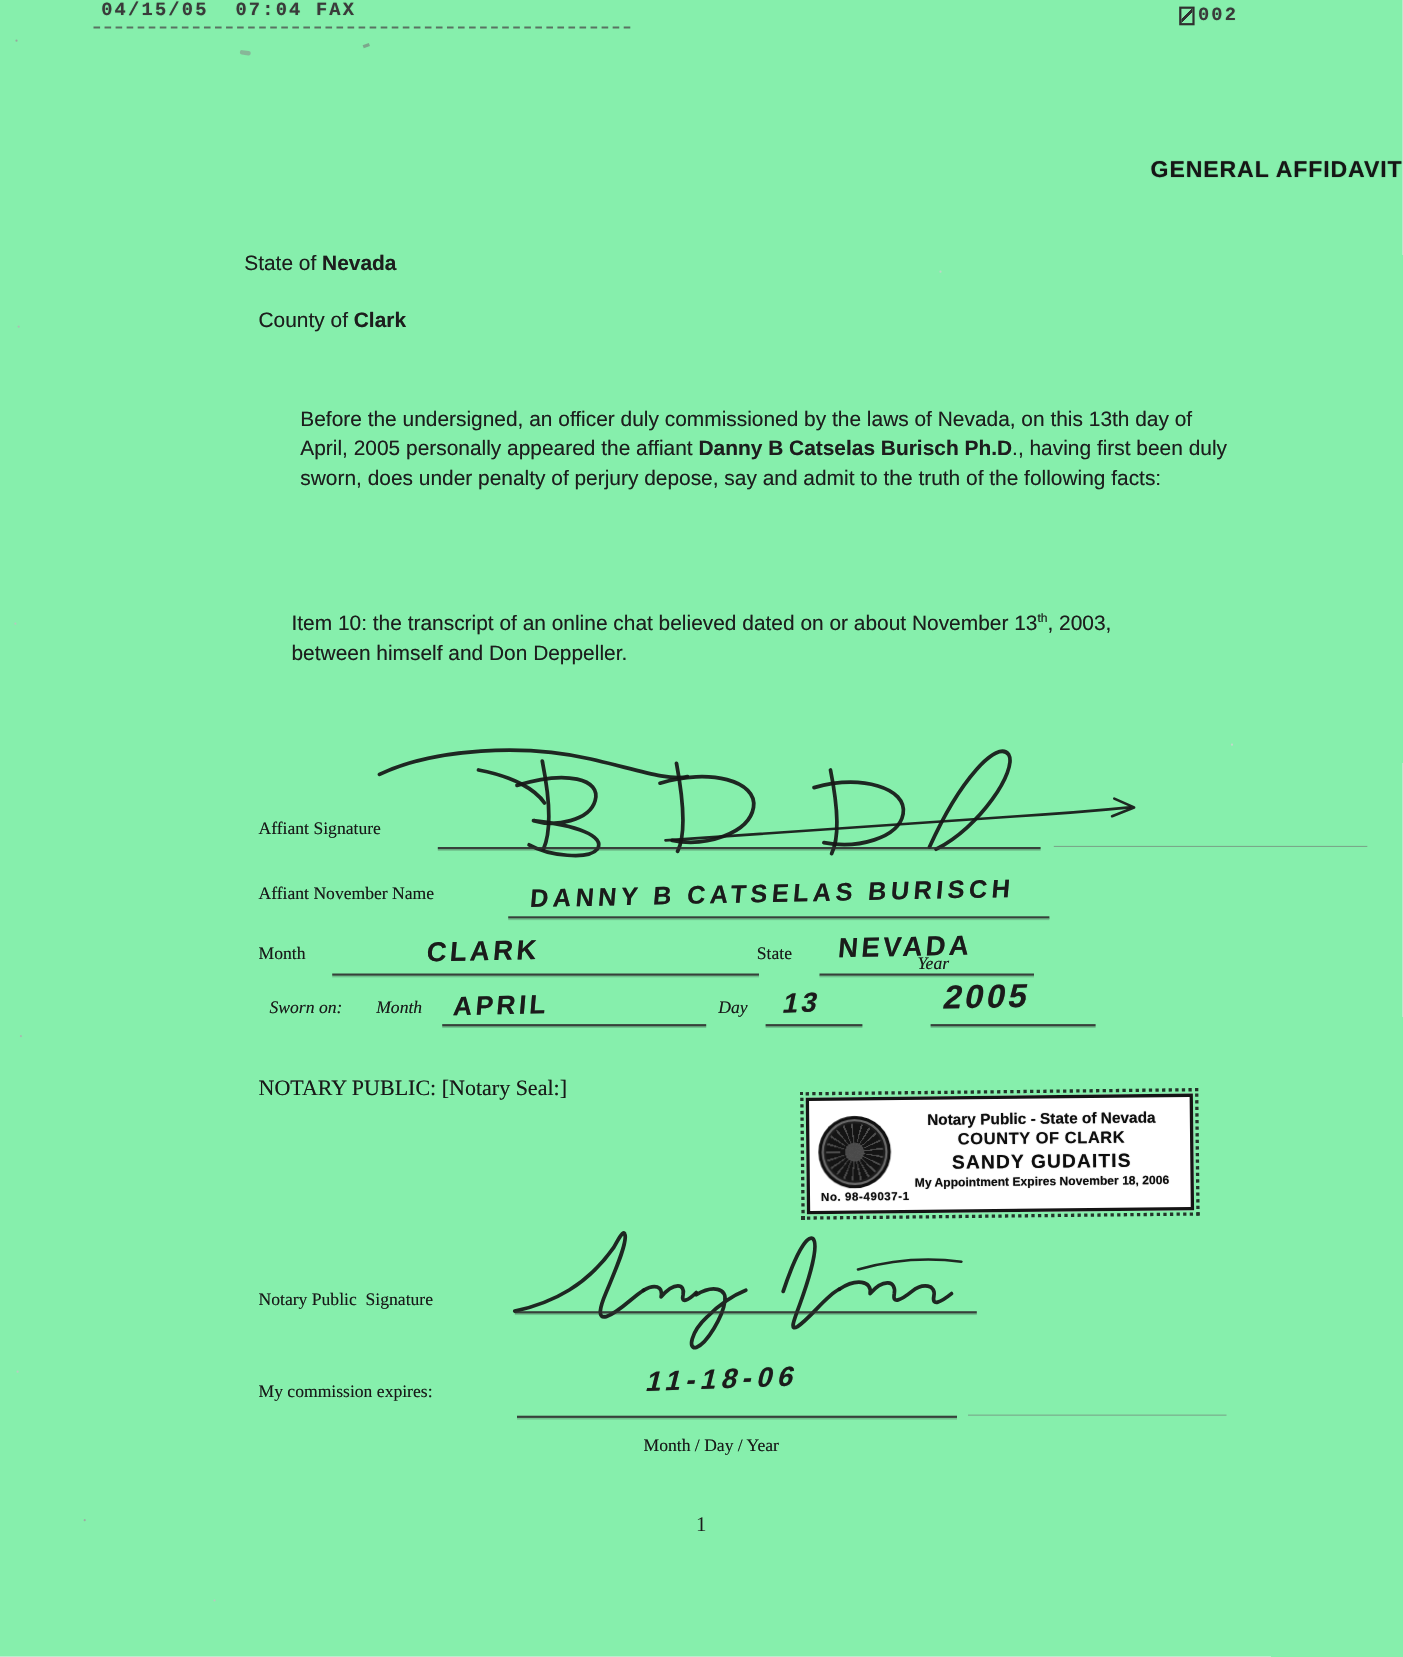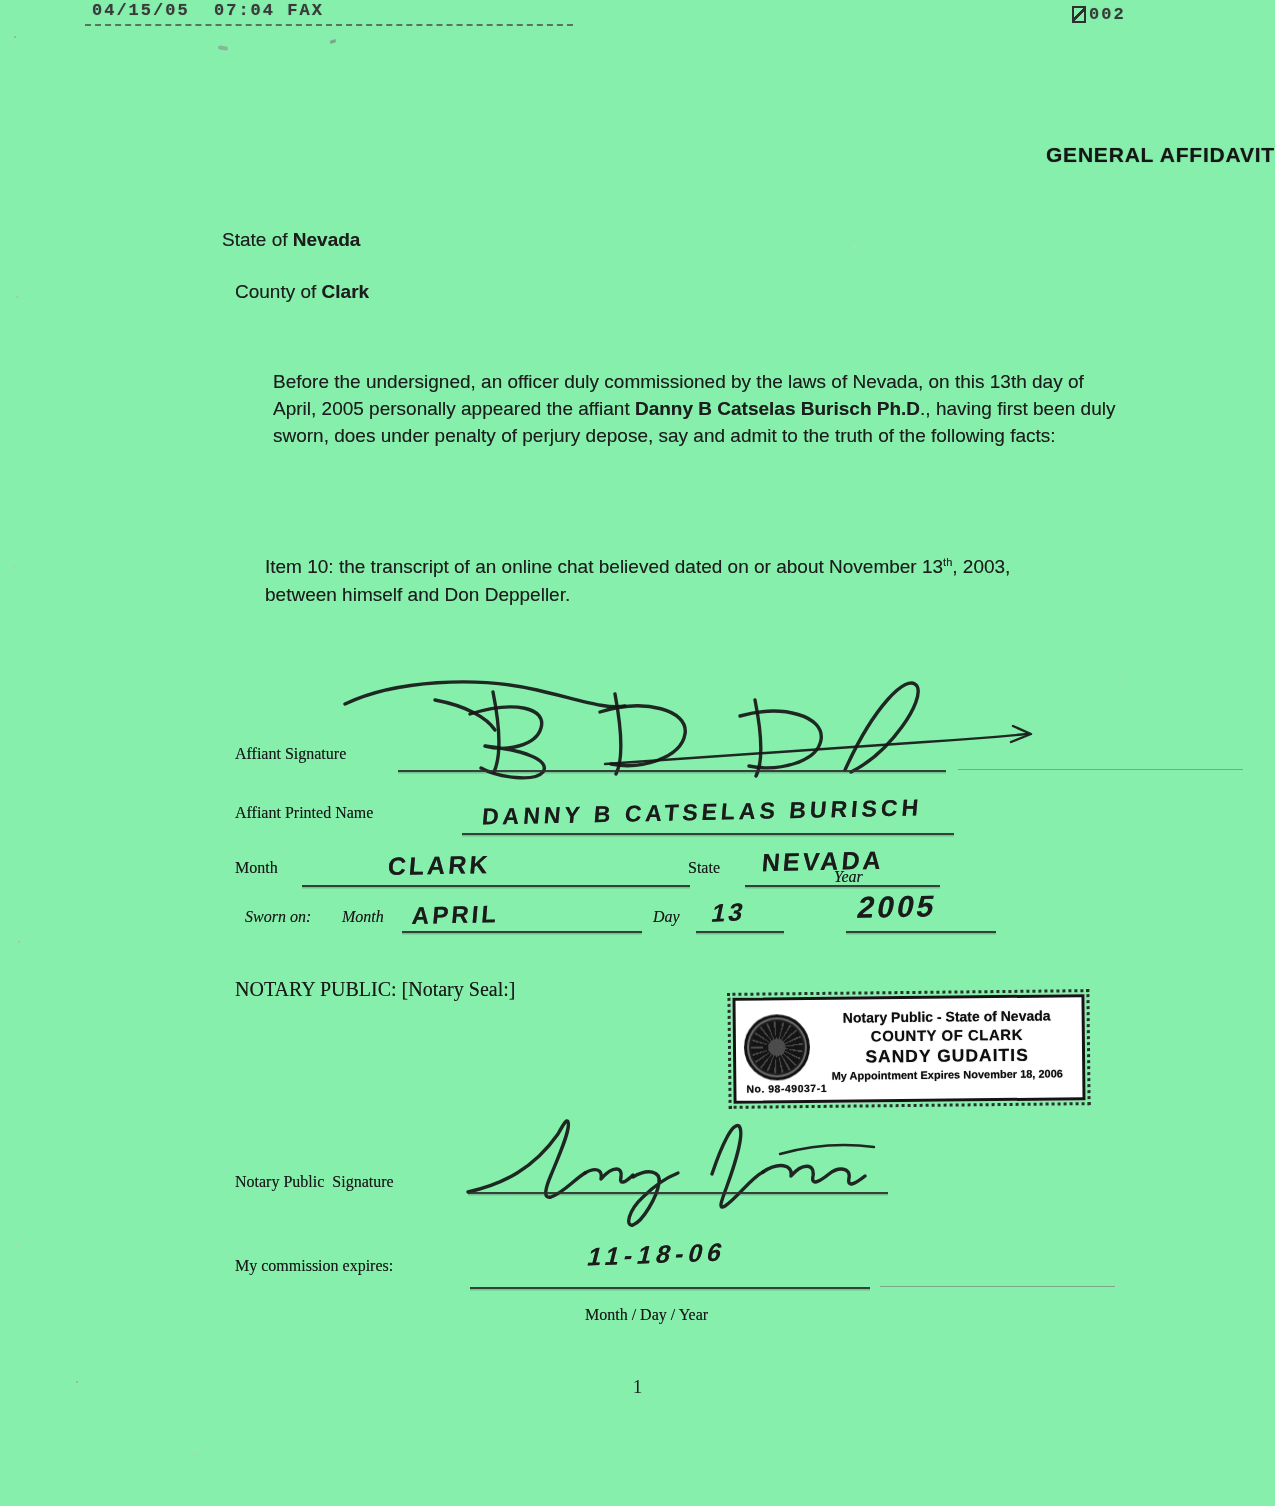--- a/index.html
+++ b/index.html
@@ -172,21 +172,21 @@
     <path d="M470,36 C476,66 479,96 471,112"></path>
     <path d="M455,52 C498,40 540,52 536,76 C532,98 494,108 464,102"></path>
     <path d="M560,106 C588,44 622,8 632,22 C640,36 606,88 566,108"></path>
     <path d="M320,100 C430,92 540,84 640,78 C690,75 722,72 742,70" class="thin"></path>
     <path d="M728,62 L746,70 L726,78" class="thin"></path>
   </svg>
   <div class="abs lbl sig-label">Affiant Signature</div>
   <div class="abs uline sig-line"></div>
   <div class="abs uline-light sig-line-ext"></div>
 
-  <div class="abs lbl pname-label">Affiant Printed Name</div>
+  <div class="abs lbl pname-label">Affiant November Name</div>
   <div class="abs hand hand-name">DANNY B CATSELAS BURISCH</div>
   <div class="abs uline pname-line"></div>
 
   <div class="abs lbl county-label">Month</div>
   <div class="abs hand hand-county">CLARK</div>
   <div class="abs uline county-line-u"></div>
   <div class="abs lbl state-label">State</div>
   <div class="abs hand hand-state">NEVADA</div>
   <div class="abs uline state-line-u"></div>
 

